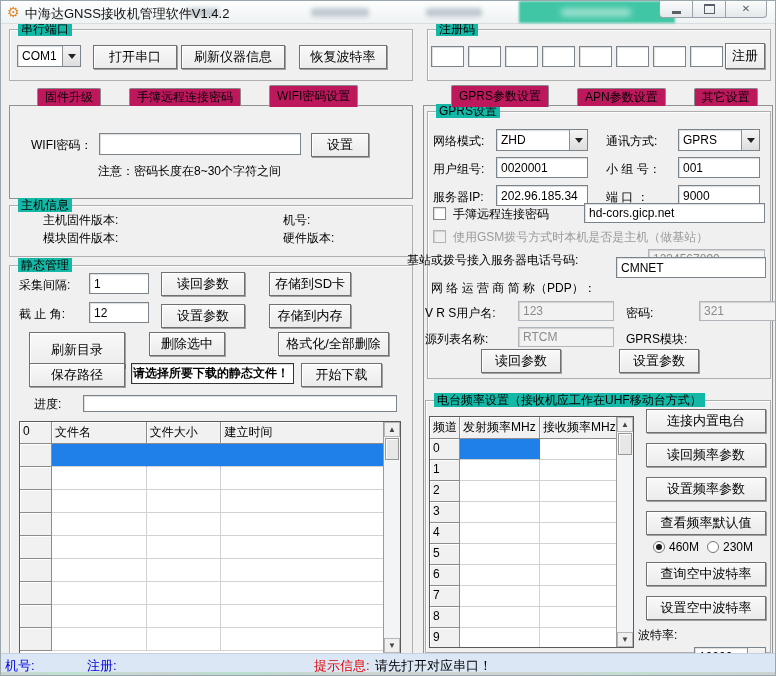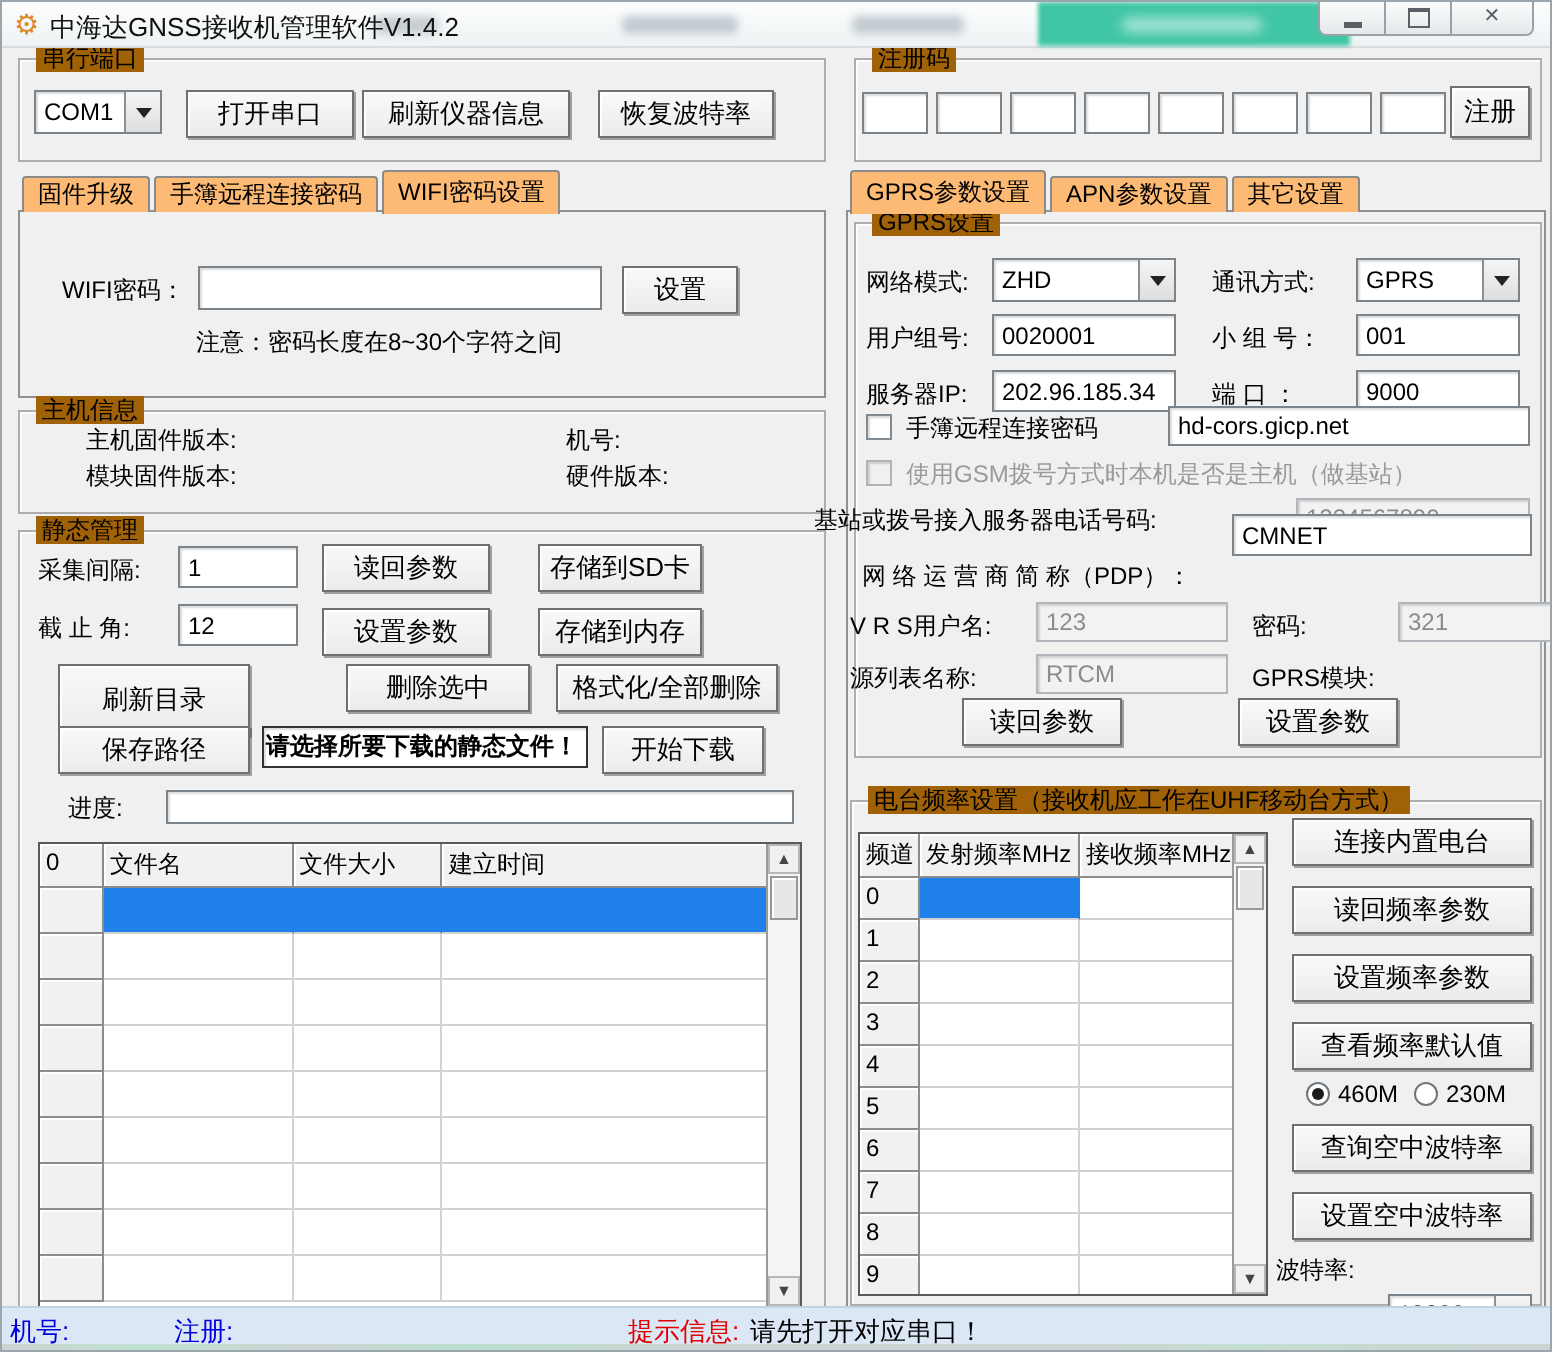--- a/index.html
+++ b/index.html
@@ -19,21 +19,21 @@
     border:1px solid #98a2a8; border-top:none; margin-left:-1px;
     display:flex; align-items:center; justify-content:center; cursor:pointer; }
   .win-btn:first-child { border-radius:0 0 0 4px; }
   .win-btn:last-child  { border-radius:0 0 4px 0; width:40px; }
   .glyph-min { width:9px; height:3px; background:#5a6166; margin-top:6px; }
   .glyph-max { width:9px; height:7px; border:1px solid #5a6166; border-top-width:2px; }
   .glyph-close { font-size:10px; font-weight:bold; color:#5a6166; line-height:10px; }
   
   .panelrect { position:absolute; border:1px solid #919191; background:#f0f0f0; }
   .group { position:absolute; border:1px solid #aeaeae; box-shadow:inset 1px 1px 0 #fdfdfd; }
-  .legend { position:absolute; top:-8px; left:8px; background:#a16207; padding:0 3px; line-height:14px; white-space:nowrap; }
+  .legend { position:absolute; top:-8px; left:8px; background:#14b8a6; padding:0 3px; line-height:14px; white-space:nowrap; }
   .btn { position:absolute; display:flex; align-items:center; justify-content:center;
     background:linear-gradient(#f9f9f9,#ebebeb); border:1px solid #707070;
     box-shadow:1px 1px 0 rgba(60,60,60,.45), inset 1px 1px 0 #ffffff;
     font-size:13px; cursor:pointer; white-space:nowrap; box-sizing:border-box; }
   .tb { position:absolute; background:#fff; border:1px solid #7b848b;
     box-shadow:inset 1px 1px 1px rgba(0,0,0,.14); display:flex; align-items:center;
     padding:0 4px; font-size:12px; box-sizing:border-box; white-space:nowrap; overflow:hidden; }
   .tb.dis { background:#f2f2f2; color:#8b8b8b; border-color:#b0b6bb; }
   .lbl { position:absolute; line-height:14px; white-space:nowrap; }
   .combo { position:absolute; background:#fff; border:1px solid #7b848b;
@@ -44,23 +44,23 @@
     border-left:1px solid #8a9096; display:flex; align-items:center; justify-content:center; }
   .arrow-down { width:0; height:0; border-left:4px solid transparent; border-right:4px solid transparent; border-top:5px solid #222; }
   .checkbox { position:absolute; width:13px; height:13px; background:#fff; border:1px solid #808a90;
     box-shadow:inset 1px 1px 1px rgba(0,0,0,.15); box-sizing:border-box; cursor:pointer; }
   .checkbox.dis { background:#f0f0f0; border-color:#b3b3b3; cursor:default; }
   .radio { position:absolute; width:12px; height:12px; border-radius:50%; background:#fff;
     border:1px solid #6f767c; box-sizing:border-box; cursor:pointer; }
   .radio.checked::after { content:""; position:absolute; left:2px; top:2px; right:2px; bottom:2px; border-radius:50%; background:#1a1a1a; }
   
   .tabstrip { position:absolute; display:flex; align-items:flex-end; height:21px; z-index:3; }
-  .tab { height:17px; line-height:17px; padding:0 7px; background:#fdba74;
+  .tab { height:17px; line-height:17px; padding:0 7px; background:#be185d;
     border:1px solid #8a8a8a; border-bottom:none; border-radius:2px 2px 0 0; margin-right:2px;
-    font-size:12px; cursor:pointer; white-space:nowrap; }
+    font-size:12px; cursor:pointer; white-space:nowrap;margin-left:26px; }
   .tab.active { height:21px; line-height:20px; margin-bottom:-1px; z-index:4; position:relative; }
   
   .gridtable { position:absolute; border:1px solid #5a5a5a; background:#fff; box-sizing:border-box; }
   .grid-body { position:absolute; left:0; top:0; right:16px; bottom:0; overflow:hidden; }
   .tr { display:flex; }
   .cell { box-sizing:border-box; padding:2px 3px; font-size:12px; white-space:nowrap; overflow:hidden; }
   .hcell,.rowhdr { background:#f1f1f1; border-right:1px solid #8c8c8c; border-bottom:1px solid #8c8c8c;
     box-shadow:inset 1px 1px 0 #ffffff; }
   .td { background:#fff; border-right:1px solid #d2d2d2; border-bottom:1px solid #d2d2d2; }
   .vscroll { position:absolute; right:0; top:0; bottom:0; width:16px; background:#f3f4f6; border-left:1px solid #9a9a9a; }
@@ -165,21 +165,21 @@
 
   <span class="lbl" style="left:18px;top:277px;">采集间隔:</span>
   <div class="tb" style="left:88px;top:272px;width:60px;height:21px;">1</div>
   <div class="btn" style="left:160px;top:271px;width:84px;height:24px;">读回参数</div>
   <div class="btn" style="left:268px;top:271px;width:82px;height:24px;">存储到SD卡</div>
   <span class="lbl" style="left:18px;top:306px;">截 止 角:</span>
   <div class="tb" style="left:88px;top:301px;width:60px;height:21px;">12</div>
   <div class="btn" style="left:160px;top:303px;width:84px;height:24px;">设置参数</div>
   <div class="btn" style="left:268px;top:303px;width:82px;height:24px;">存储到内存</div>
   <div class="btn" style="left:28px;top:331px;width:96px;height:36px;">刷新目录</div>
-  <div class="btn" style="left:172px;top:331px;width:92px;height:24px;">删除选中</div>
+  <div class="btn" style="left:148px;top:331px;width:76px;height:24px;">删除选中</div>
   <div class="btn" style="left:277px;top:331px;width:111px;height:24px;">格式化/全部删除</div>
   <div class="btn" style="left:28px;top:362px;width:96px;height:24px;">保存路径</div>
   <div class="tb" style="left:130px;top:362px;width:163px;height:21px;border-color:#333;font-weight:bold;padding:0 1px;">请选择所要下载的静态文件！</div>
   <div class="btn" style="left:300px;top:362px;width:81px;height:24px;">开始下载</div>
   <span class="lbl" style="left:33px;top:396px;">进度:</span>
   <div class="progress" style="left:82px;top:394px;width:314px;height:17px;"></div>
 
   <div class="gridtable" style="left:18px;top:420px;width:382px;height:233px;">
     <div class="grid-body" id="file-grid">
         <div class="tr">

